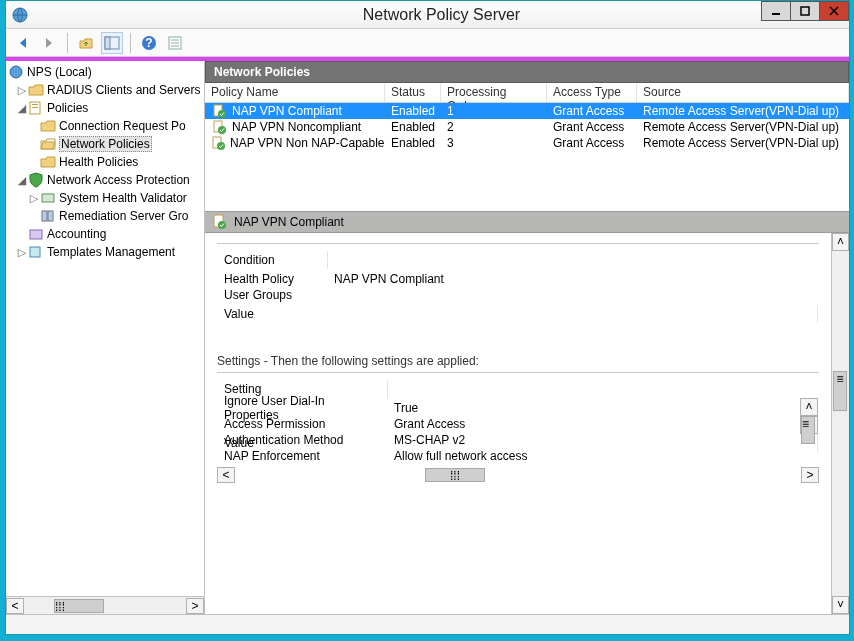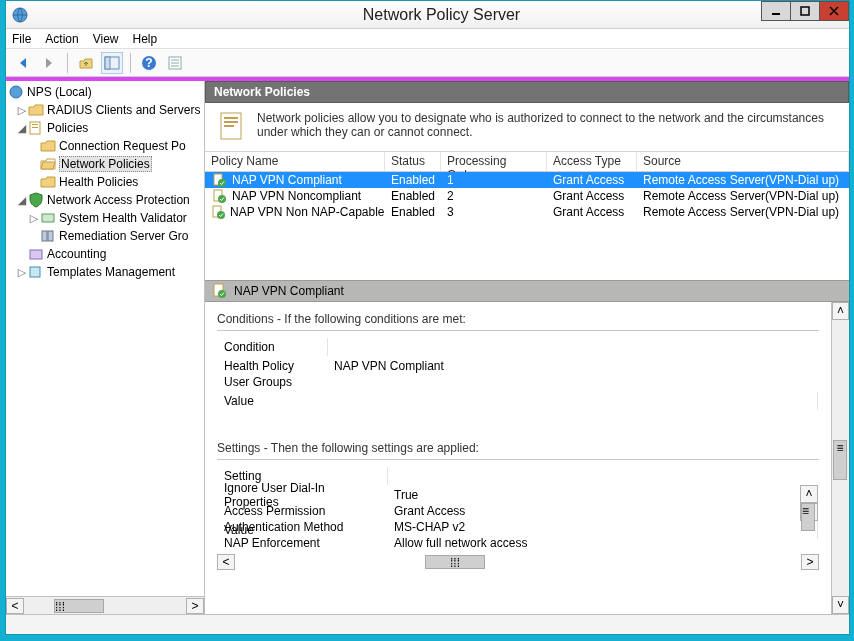--- a/index.html
+++ b/index.html
@@ -102,26 +102,20 @@
         </div>
       <div class="win-btn close">
           <svg width="10" height="10">
             <line x1="1" y1="1" x2="9" y2="9" stroke="#000" stroke-width="1.5"></line>
             <line x1="9" y1="1" x2="1" y2="9" stroke="#000" stroke-width="1.5"></line>
           </svg>
         </div>
     </div>
   </div>
 
-  <div class="menubar">
-    <span>File</span>
-    <span>Action</span>
-    <span>View</span>
-    <span>Help</span>
-  </div>
 
   <div class="toolbar">
     <div class="tbtn">
         <svg width="16" height="16">
           <path d="M11 3l-6 5 6 5z" fill="#2a7ad0"></path>
         </svg>
       </div>
     <div class="tbtn">
         <svg width="16" height="16">
           <path d="M5 3l6 5-6 5z" fill="#9a9a9a"></path>
@@ -263,31 +257,20 @@
         <div class="hsb-btn">&lt;</div>
         <div class="hsb-track">
             <div class="hsb-thumb" style="left:30px;width:50px">⁞⁞⁞</div>
           </div>
         <div class="hsb-btn">&gt;</div>
       </div>
     </div>
 
     <div class="right-pane">
       <div class="section-header">Network Policies</div>
-      <div class="intro">
-        <span class="intro-icon">
-          <svg width="32" height="32">
-              <rect x="6" y="2" width="20" height="26" fill="#fff" stroke="#c0a050"></rect>
-              <rect x="9" y="6" width="14" height="2" fill="#c0a050"></rect>
-              <rect x="9" y="10" width="14" height="2" fill="#c0a050"></rect>
-              <rect x="9" y="14" width="10" height="2" fill="#c0a050"></rect>
-            </svg>
-        </span>
-        <div>Network policies allow you to designate who is authorized to connect to the network and the circumstances under which they can or cannot connect.</div>
-      </div>
 
       <div class="list-header">
         <div class="lh c0">Policy Name</div>
         <div class="lh c1">Status</div>
         <div class="lh c2">Processing Order</div>
         <div class="lh c3">Access Type</div>
         <div class="lh c4">Source</div>
       </div>
       <div class="list-body list-area">
         <div class="lrow sel">
@@ -346,21 +329,20 @@
               <rect x="3" y="1" width="9" height="12" fill="#fff" stroke="#c0a050"></rect>
               <circle cx="11" cy="11" r="4" fill="#4aa84a"></circle>
               <path d="M9 11l1.5 1.5L13 9.5" stroke="#fff" fill="none"></path>
             </svg>
           </span>
         <span>NAP VPN Compliant</span>
       </div>
       <div class="detail-body">
         <div class="detail-content">
 
-          <div class="panel-label">Conditions - If the following conditions are met:</div>
           <div class="panel-hr"></div>
           <div class="cond-table">
             <div class="cond-head">
               <div class="ch cA">Condition</div>
               <div class="ch cB">Value</div>
             </div>
             <div class="cond-row">
               <div class="cd cA">Health Policy</div>
               <div class="cd cB">NAP VPN Compliant</div>
             </div>

